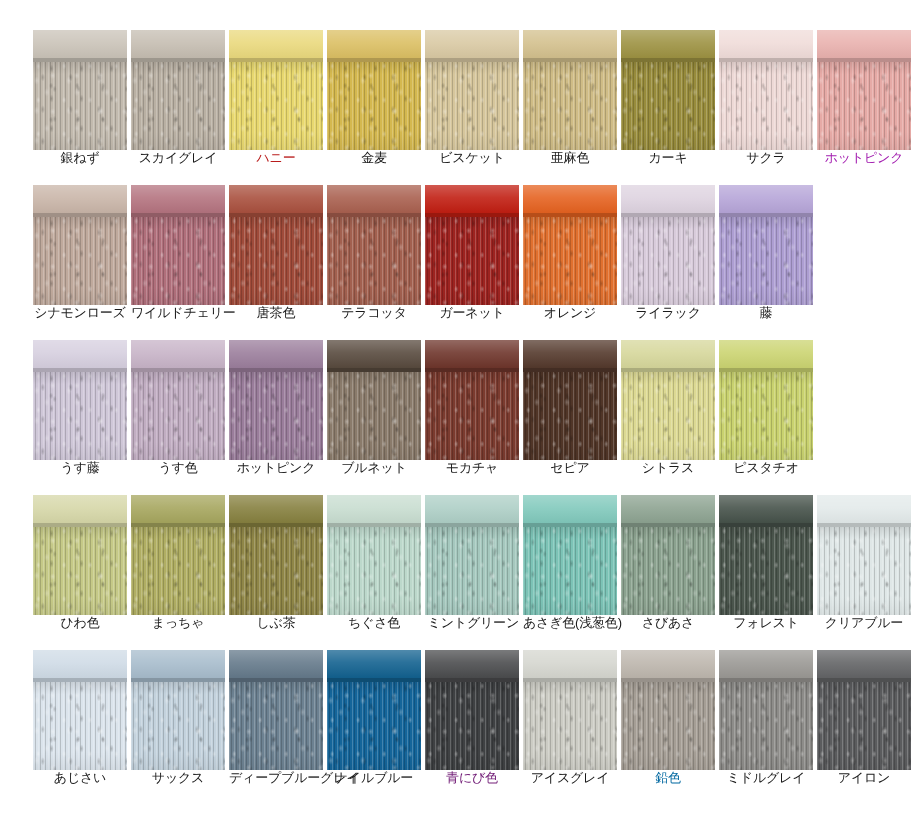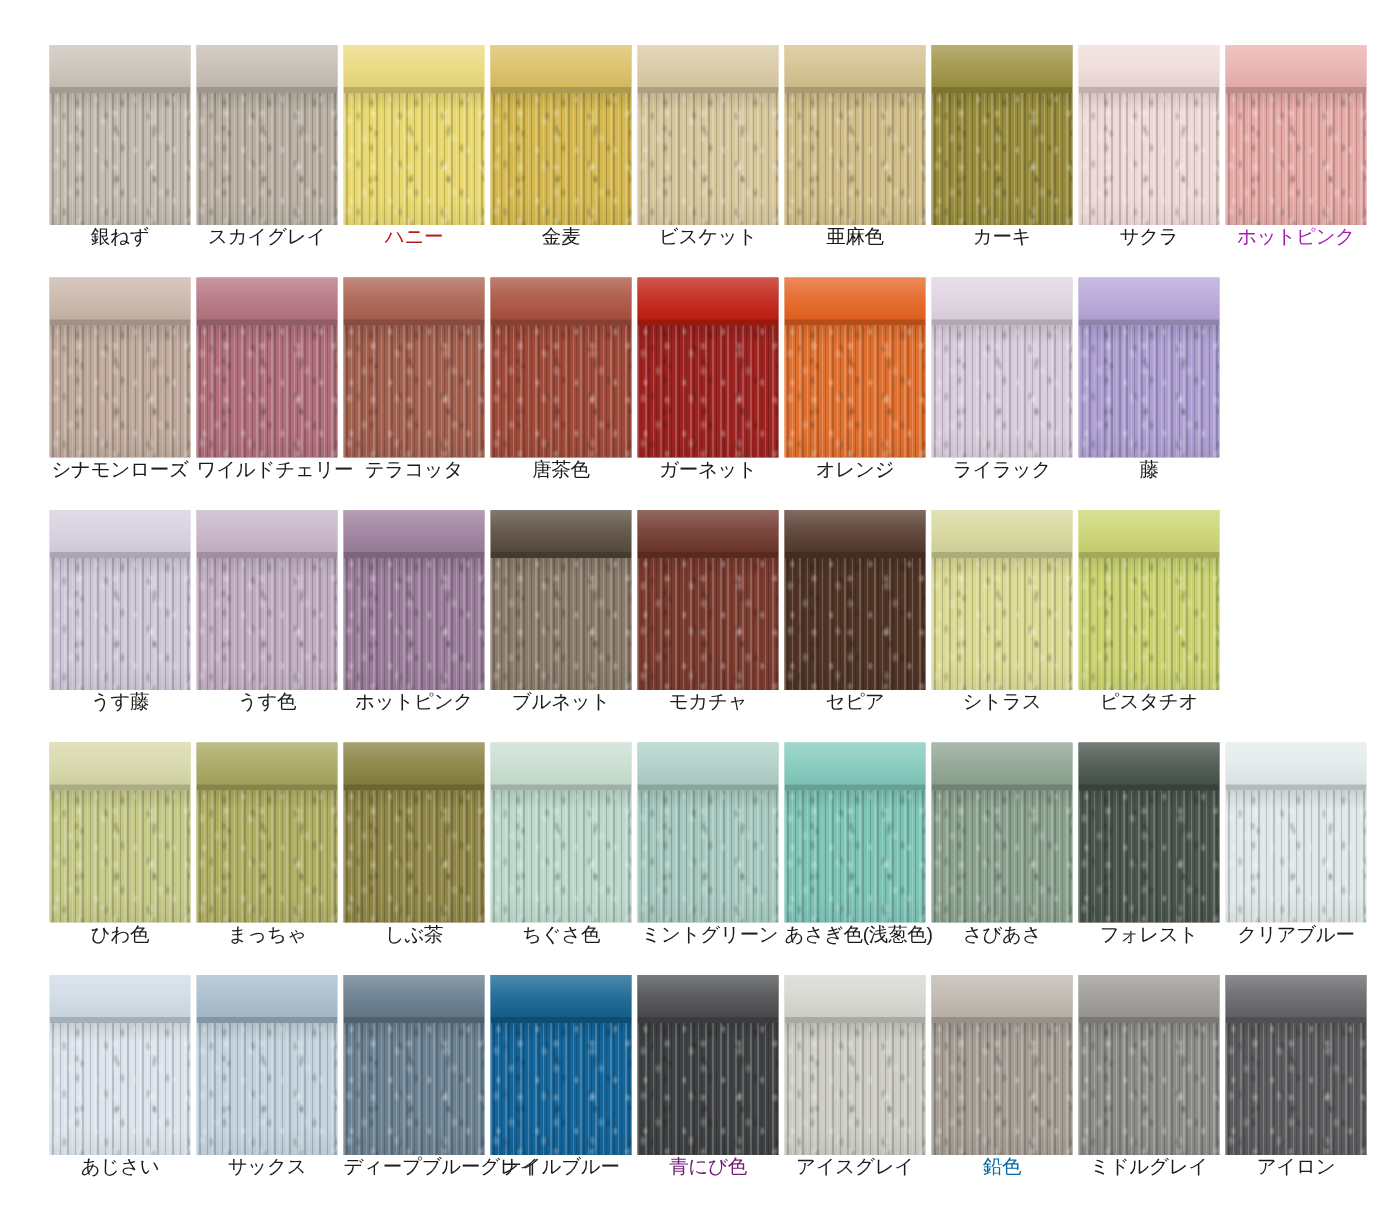--- a/index.html
+++ b/index.html
@@ -248,42 +248,42 @@
           <div class="chip-top" style="background: rgb(180, 115, 127);"></div>
           <div class="chip-body" style="background: rgb(176, 111, 123);">
             <div class="tex-v"></div>
             <div class="tex-stipple"></div>
             <div class="tex-shade"></div>
           </div>
         </div>
         <div class="swatch-label" style="color: rgb(26, 26, 26);">ワイルドチェリー</div>
       </div>
       <div class="swatch-cell">
+        <div class="swatch-chip" style="background: rgb(160, 75, 58);">
+          <div class="chip-top" style="background: rgb(169, 80, 62);"></div>
+          <div class="chip-body" style="background: rgb(160, 75, 58);">
+            <div class="tex-v"></div>
+            <div class="tex-stipple"></div>
+            <div class="tex-shade"></div>
+          </div>
+        </div>
+        <div class="swatch-label" style="color: rgb(26, 26, 26);">唐茶色</div>
+      </div>
+      <div class="swatch-cell">
         <div class="swatch-chip" style="background: rgb(162, 96, 79);">
           <div class="chip-top" style="background: rgb(169, 96, 79);"></div>
           <div class="chip-body" style="background: rgb(162, 96, 79);">
             <div class="tex-v"></div>
             <div class="tex-stipple"></div>
             <div class="tex-shade"></div>
           </div>
         </div>
         <div class="swatch-label" style="color: rgb(26, 26, 26);">テラコッタ</div>
       </div>
       <div class="swatch-cell">
-        <div class="swatch-chip" style="background: rgb(160, 75, 58);">
-          <div class="chip-top" style="background: rgb(169, 80, 62);"></div>
-          <div class="chip-body" style="background: rgb(160, 75, 58);">
-            <div class="tex-v"></div>
-            <div class="tex-stipple"></div>
-            <div class="tex-shade"></div>
-          </div>
-        </div>
-        <div class="swatch-label" style="color: rgb(26, 26, 26);">唐茶色</div>
-      </div>
-      <div class="swatch-cell">
         <div class="swatch-chip" style="background: rgb(157, 35, 32);">
           <div class="chip-top" style="background: rgb(193, 30, 18);"></div>
           <div class="chip-body" style="background: rgb(157, 35, 32);">
             <div class="tex-v"></div>
             <div class="tex-stipple"></div>
             <div class="tex-shade"></div>
           </div>
         </div>
         <div class="swatch-label" style="color: rgb(26, 26, 26);">ガーネット</div>
       </div>

